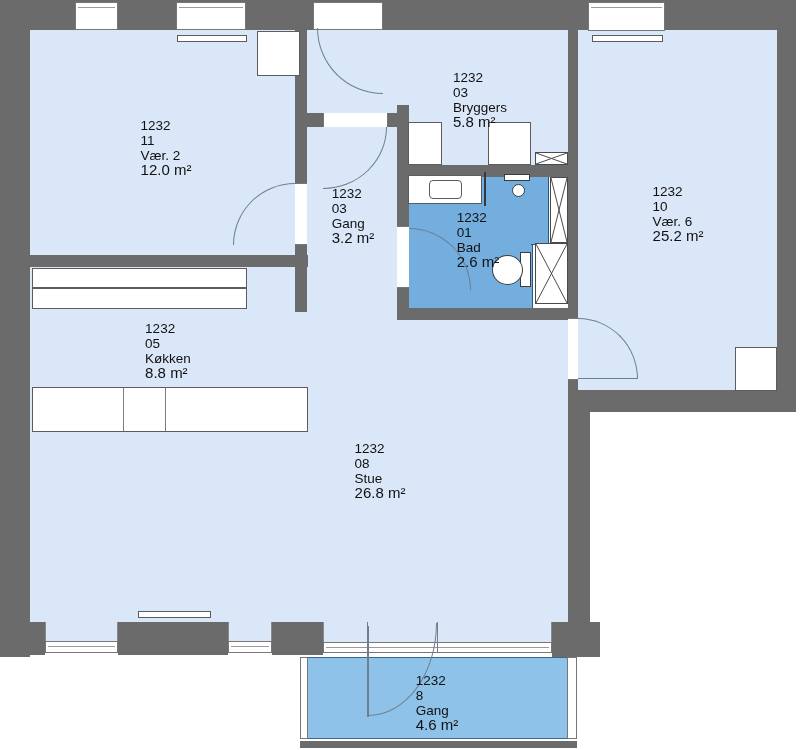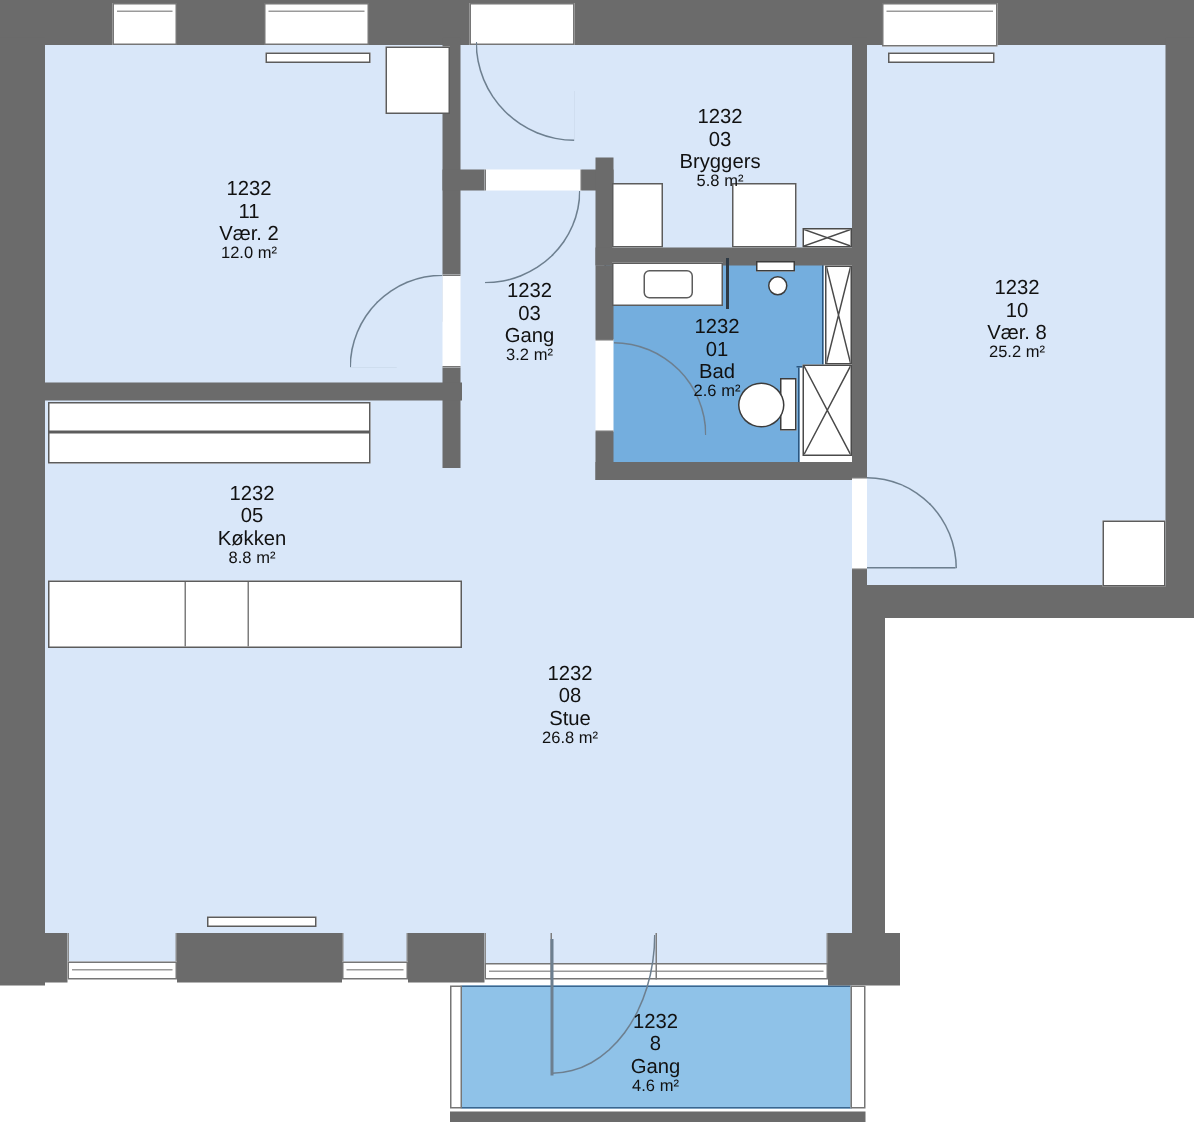--- a/index.html
+++ b/index.html
@@ -19,23 +19,23 @@
   .dfv{position:absolute;box-sizing:border-box;background:#fff;border-top:1px solid #767676;border-bottom:1px solid #767676;}
   .dfh{position:absolute;box-sizing:border-box;background:#fff;border-left:1px solid #767676;border-right:1px solid #767676;}
   .fix{position:absolute;box-sizing:border-box;background:#fff;border:1px solid #5c5c5c;}
   .gap{position:absolute;box-sizing:border-box;background:#d9e7f9;border-left:1px solid #8a8a8a;border-right:1px solid #8a8a8a;}
   .mull{position:absolute;background:#7d7d7d;}
   .white{position:absolute;background:#fff;}
   .xbox{position:absolute;box-sizing:border-box;background:#fff;border:1px solid #4a4a4a;}
   .xbox svg{display:block;width:100%;height:100%;}
   .arc{position:absolute;box-sizing:border-box;border:0 solid #6d7f8f;}
   .leaf{position:absolute;background:#6d7f8f;}
-  .label{position:absolute;transform:translateX(-50%);text-align:center;white-space:nowrap;
+  .label{position:absolute;transform:translateX(-50%);text-align:left;white-space:nowrap;
          font-size:13.5px;line-height:15px;}
-  .label .area{font-size:11px;line-height:13px;}
+  .label .area{font-size:15px;line-height:13px;}
 </style>
 </head>
 <body>
 
 <div id="plan">
 
   <div class="room" style="left:30px;top:25px;width:270px;height:233px"></div>
   <div class="room" style="left:300px;top:25px;width:275px;height:295px"></div>
   <div class="room" style="left:575px;top:28px;width:203px;height:363px"></div>
   <div class="room" style="left:30px;top:258px;width:545px;height:366px"></div>
@@ -154,21 +154,21 @@
   </div>
   <div class="label" style="left:478px;top:210px">
     <div>1232</div>
     <div>01</div>
     <div>Bad</div>
     <div class="area">2.6 m²</div>
   </div>
   <div class="label" style="left:678px;top:184px">
     <div>1232</div>
     <div>10</div>
-    <div>Vær. 8</div>
+    <div>Vær. 6</div>
     <div class="area">25.2 m²</div>
   </div>
   <div class="label" style="left:168px;top:321px">
     <div>1232</div>
     <div>05</div>
     <div>Køkken</div>
     <div class="area">8.8 m²</div>
   </div>
   <div class="label" style="left:380px;top:441px">
     <div>1232</div>

